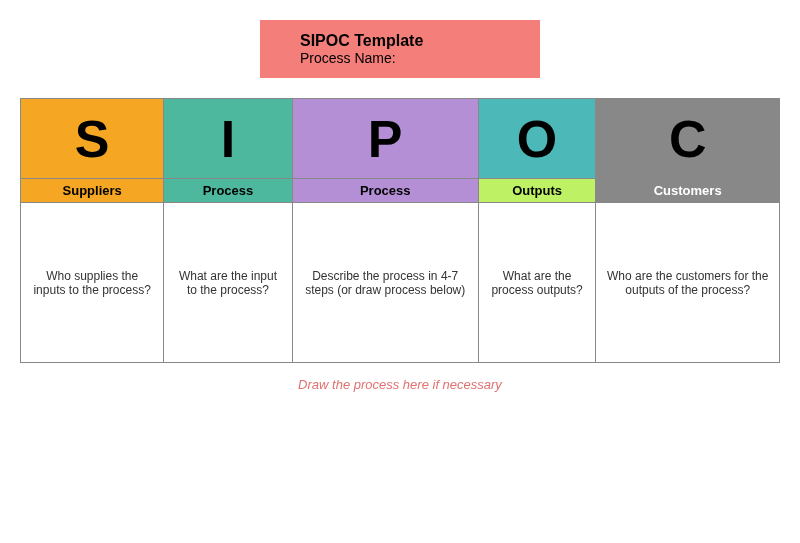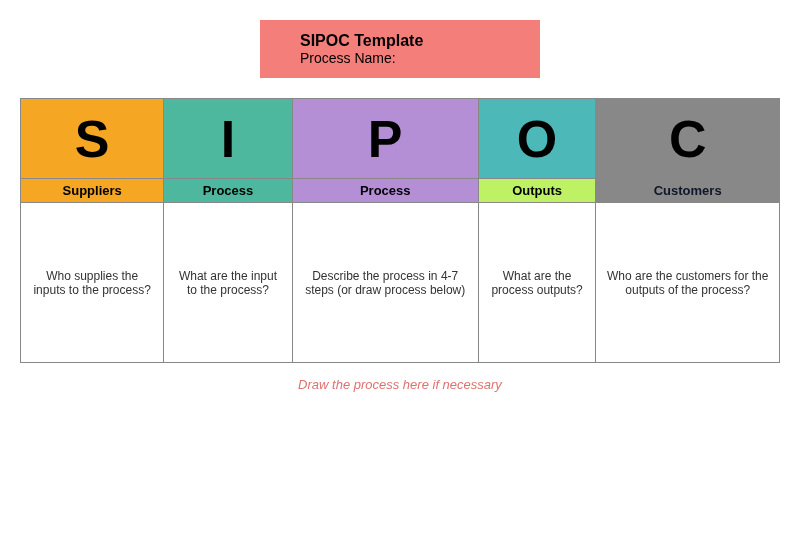--- a/index.html
+++ b/index.html
@@ -77,21 +77,21 @@
     .col-s-letter { background-color: #f5a623; }
     .col-i-letter { background-color: #4db89e; }
     .col-p-letter { background-color: #b48fd6; }
     .col-o-letter { background-color: #4db8b8; }
     .col-c-letter { background-color: #888888; }
 
     .col-s-label { background-color: #f5a623; color: #000; }
     .col-i-label { background-color: #4db89e; color: #000; }
     .col-p-label { background-color: #b48fd6; color: #000; margin-top: 8px; }
     .col-o-label { background-color: #bef264; color: #000; }
-    .col-c-label { background-color: #888888; color: #0f172a; }
+    .col-c-label { background-color: #888888; color: #ffffff; }
 
     .col-s-content { background-color: #fff; }
     .col-i-content { background-color: #fff; }
     .col-p-content { background-color: #fff; }
     .col-o-content { background-color: #fff; }
     .col-c-content { background-color: #fff; }
 
     .footer-text {
       margin-top: 14px;
       font-size: 13px;

